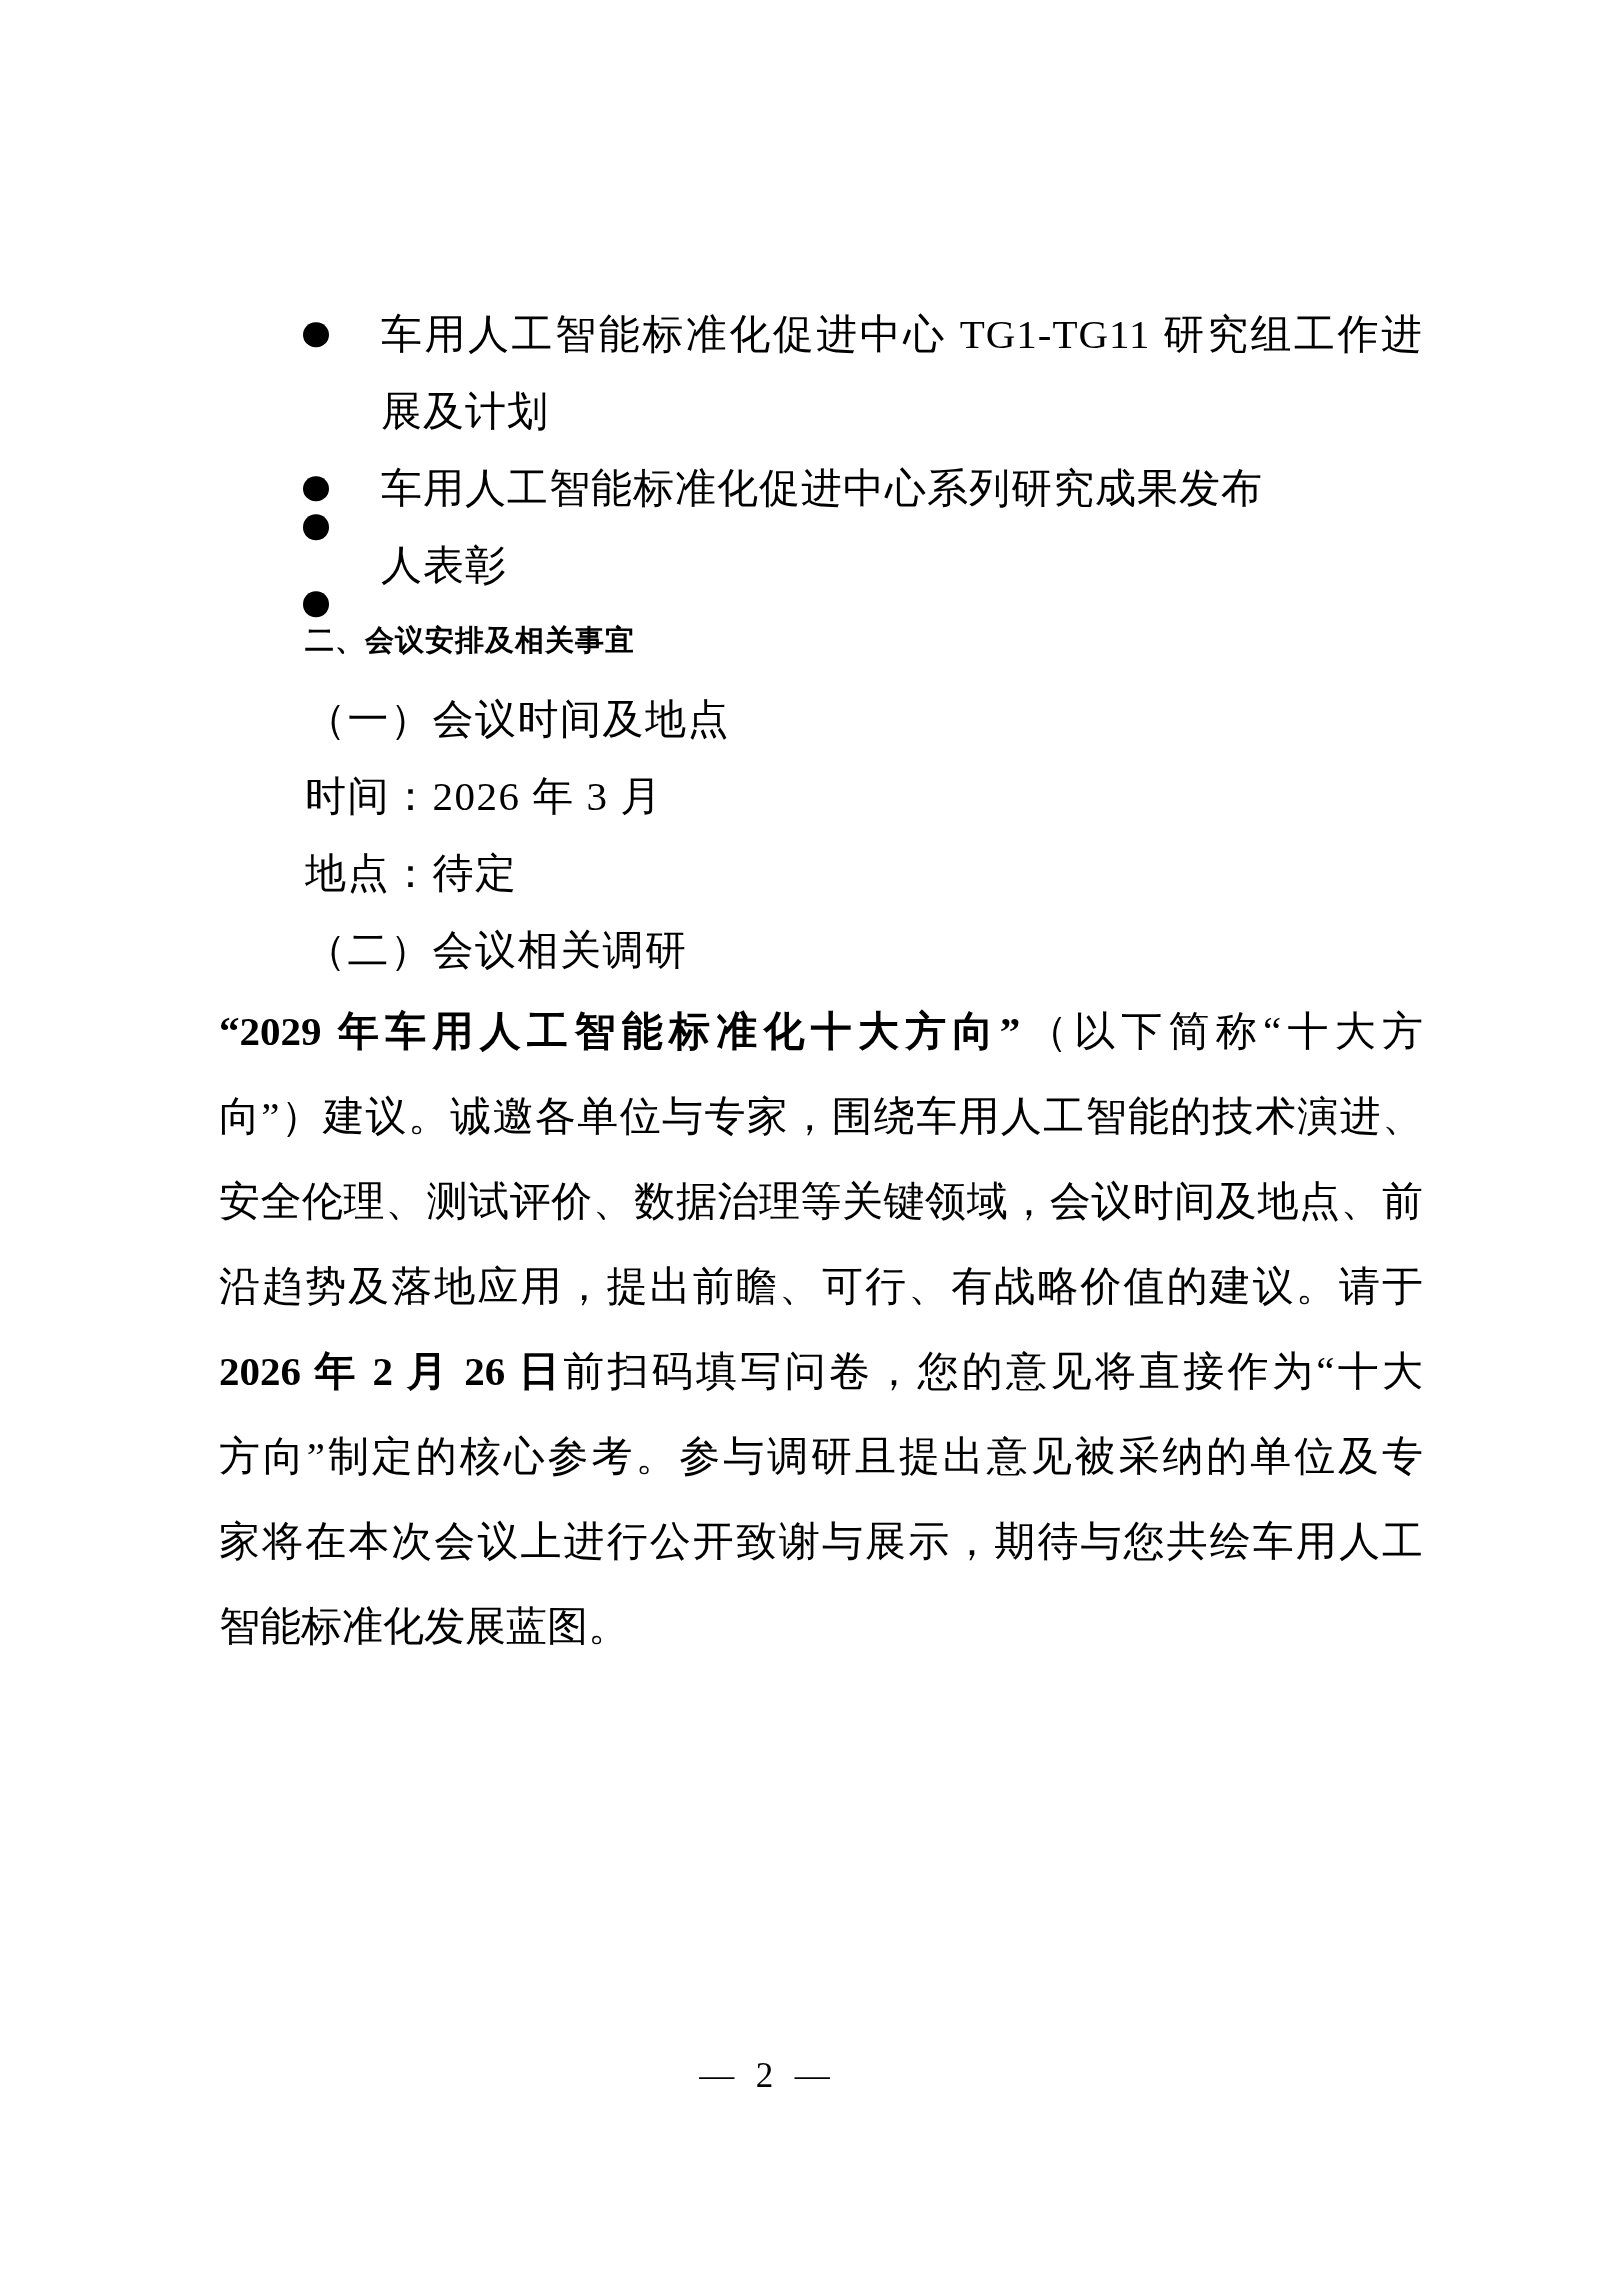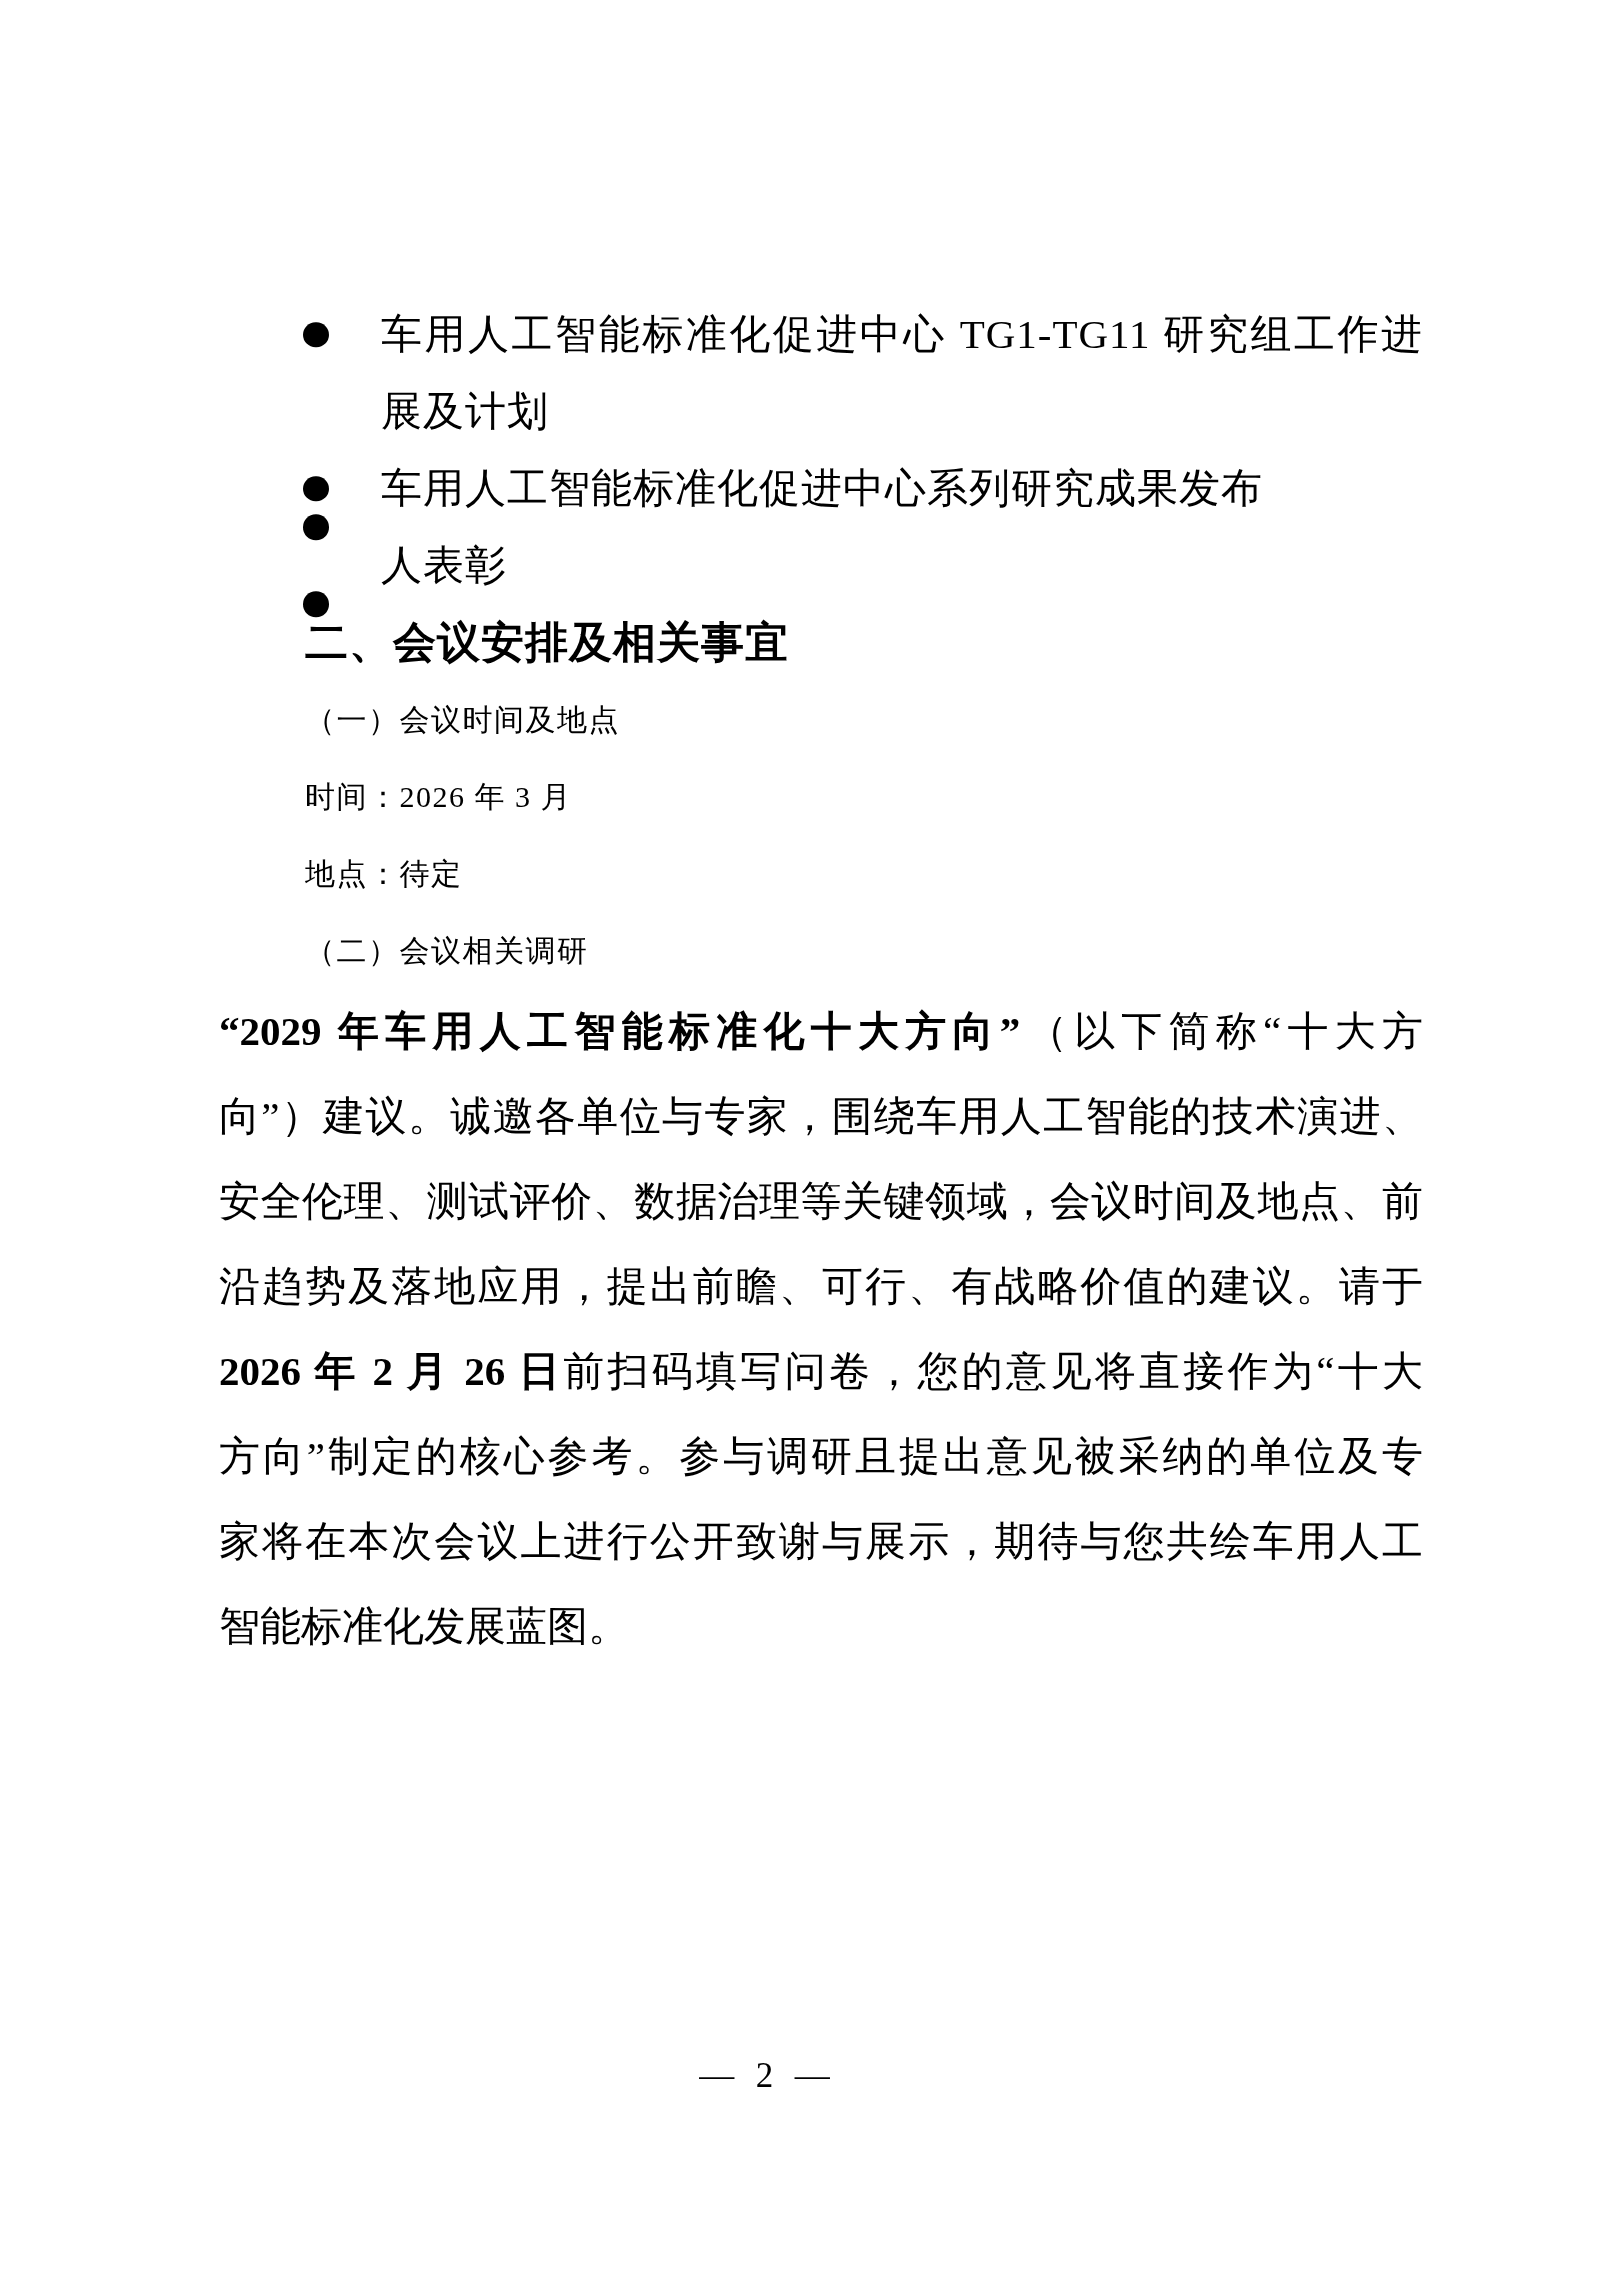--- a/index.html
+++ b/index.html
@@ -35,29 +35,29 @@
     top: 50%;
     transform: translateY(-50%);
     width: 25.5px;
     height: 25.5px;
     background: #000;
     border-radius: 50%;
     display: inline-block;
   }
   
   .h-black {
-    font-family: Liberation Sans, sans-serif;
+    font-family: Liberation Mono, monospace;
     font-weight: 700;
-    font-size: 43px;
+    font-size: 29px;
     line-height: 77px;
     letter-spacing: 1px;
     padding-left: 86px;
   }
   .h-kai, .info {
-    font-size: 30px;
+    font-size: 41px;
     line-height: 77px;
     letter-spacing: 1.5px;
     padding-left: 86px;
   }
   
   .para { margin-top: 0; }
   .pline {
     font-size: 41px;
     line-height: 85px;
     letter-spacing: 0;

